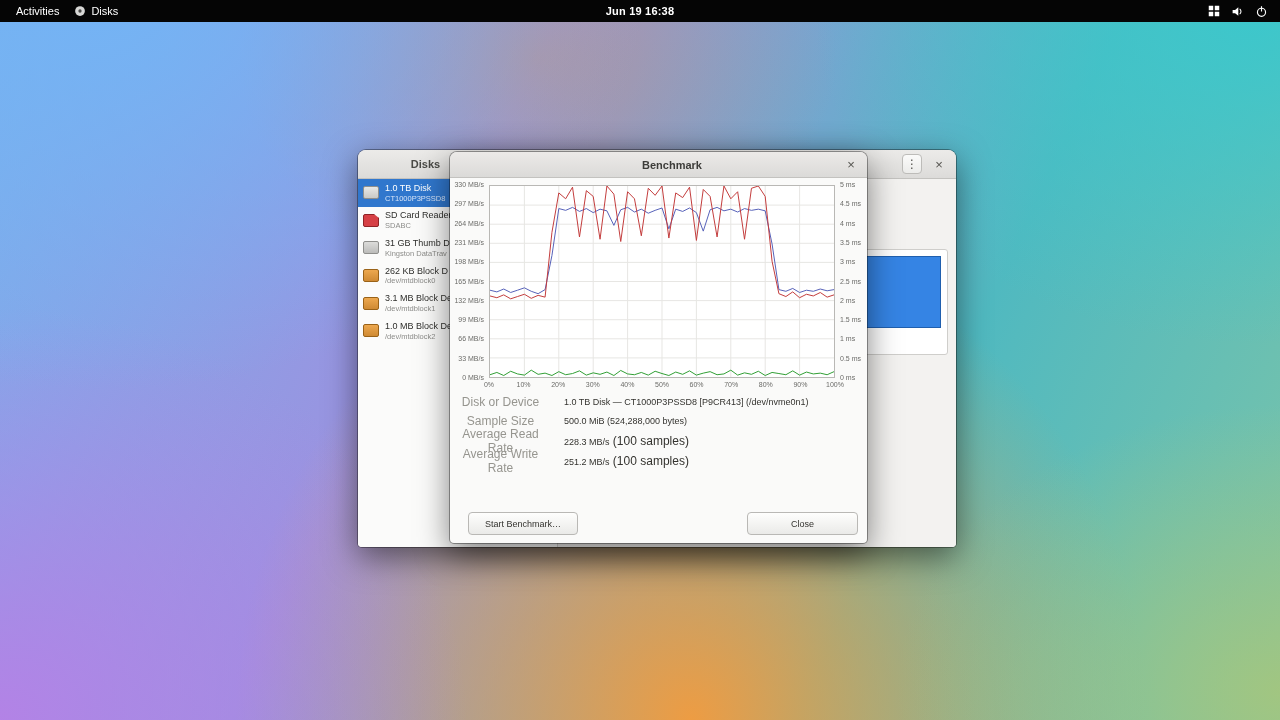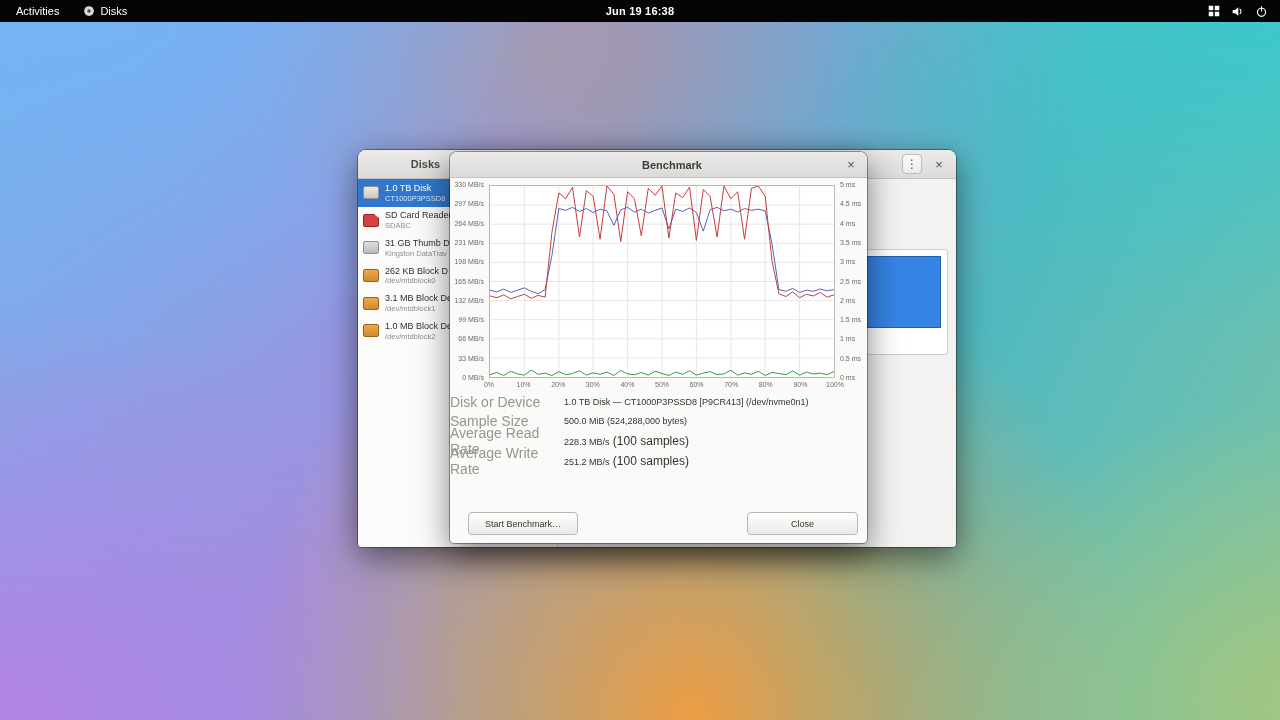--- a/index.html
+++ b/index.html
@@ -13,21 +13,21 @@
       radial-gradient(ellipse 800px 600px at 98% 2%, rgba(58,200,205,.92), rgba(58,200,205,0) 55%),
       radial-gradient(ellipse 700px 520px at 100% 96%, rgba(168,198,122,.85), rgba(168,198,122,0) 55%),
       radial-gradient(ellipse 500px 380px at 42% 8%, rgba(200,150,90,.45), rgba(200,150,90,0) 60%),
       radial-gradient(ellipse 760px 820px at 54% 100%, rgba(245,155,60,.95), rgba(245,155,60,0) 60%),
       linear-gradient(115deg,#7ab0ec 0%,#9a93e0 35%,#50b9c0 70%,#7cc4a8 100%);
   }
 
   
   .topbar{position:absolute;top:0;left:0;right:0;height:22px;background:#050505;color:#fff;
     display:flex;align-items:center;font-size:11px;z-index:50;}
-  .tb-left{display:flex;gap:16px;margin-left:12px;align-items:center;height:22px;}
+  .tb-left{display:flex;gap:7px;margin-left:12px;align-items:center;height:22px;}
   .tb-item{height:22px;display:flex;align-items:center;gap:5px;padding:0 4px;}
   .tb-center{position:absolute;left:50%;transform:translateX(-50%);font-weight:600;letter-spacing:.2px;}
   .tb-right{position:absolute;right:8px;display:flex;gap:11px;align-items:center;height:22px;padding:0 4px;}
   .tb-right svg,.tb-item svg{display:block;}
 
   
   .window{position:absolute;box-shadow:0 10px 32px rgba(0,0,0,.5),0 0 0 1px rgba(0,0,0,.35);}
   .titlebar{position:relative;display:flex;align-items:center;background:linear-gradient(#efeeec,#dfdedc);
     border-bottom:1px solid #c3c2bf;border-radius:8px 8px 0 0;}
   .title{font-weight:700;font-size:11px;color:#3d3d3a;white-space:nowrap;}
@@ -67,21 +67,21 @@
   .plot{position:absolute;left:39px;top:7px;width:346px;height:193px;background:#fff;border:1px solid #b9b8b5;}
   .plot svg{display:block;width:100%;height:100%;}
   .yl{position:absolute;left:0;top:7px;width:36px;height:193px;}
   .yr{position:absolute;left:390px;top:7px;width:27px;height:193px;}
   .tick-l{position:absolute;right:2px;font-size:7px;color:#6b6b68;white-space:nowrap;}
   .tick-r{position:absolute;left:0;font-size:7px;color:#6b6b68;white-space:nowrap;}
   .tick-x{position:absolute;font-size:7px;color:#6b6b68;transform:translateX(-50%);top:203px;}
 
   .details{position:absolute;top:240px;left:0;right:0;}
   .det-row{display:flex;align-items:center;height:19.6px;}
-  .det-label{width:101px;text-align:left;font-size:14px;color:#96958f;flex:0 0 auto;}
+  .det-label{width:101px;text-align:center;font-size:12px;color:#96958f;flex:0 0 auto;}
   .det-value{margin-left:13px;font-size:9px;color:#34332f;white-space:nowrap;}
   .det-note{font-size:12px;color:#34332f;}
 
   .btn-row{position:absolute;top:360px;left:9px;right:9px;height:23px;}
   .btn{position:absolute;top:0;height:23px;border:1px solid #b9b8b5;border-radius:4px;
     background:linear-gradient(#fefefd,#eaeae8);font-size:9px;color:#34332f;font-family:inherit;margin-left:9px;}
   .btn-start{left:0;width:110px;}
   .btn-close{right:0;width:111px;}
 </style>
 </head>

